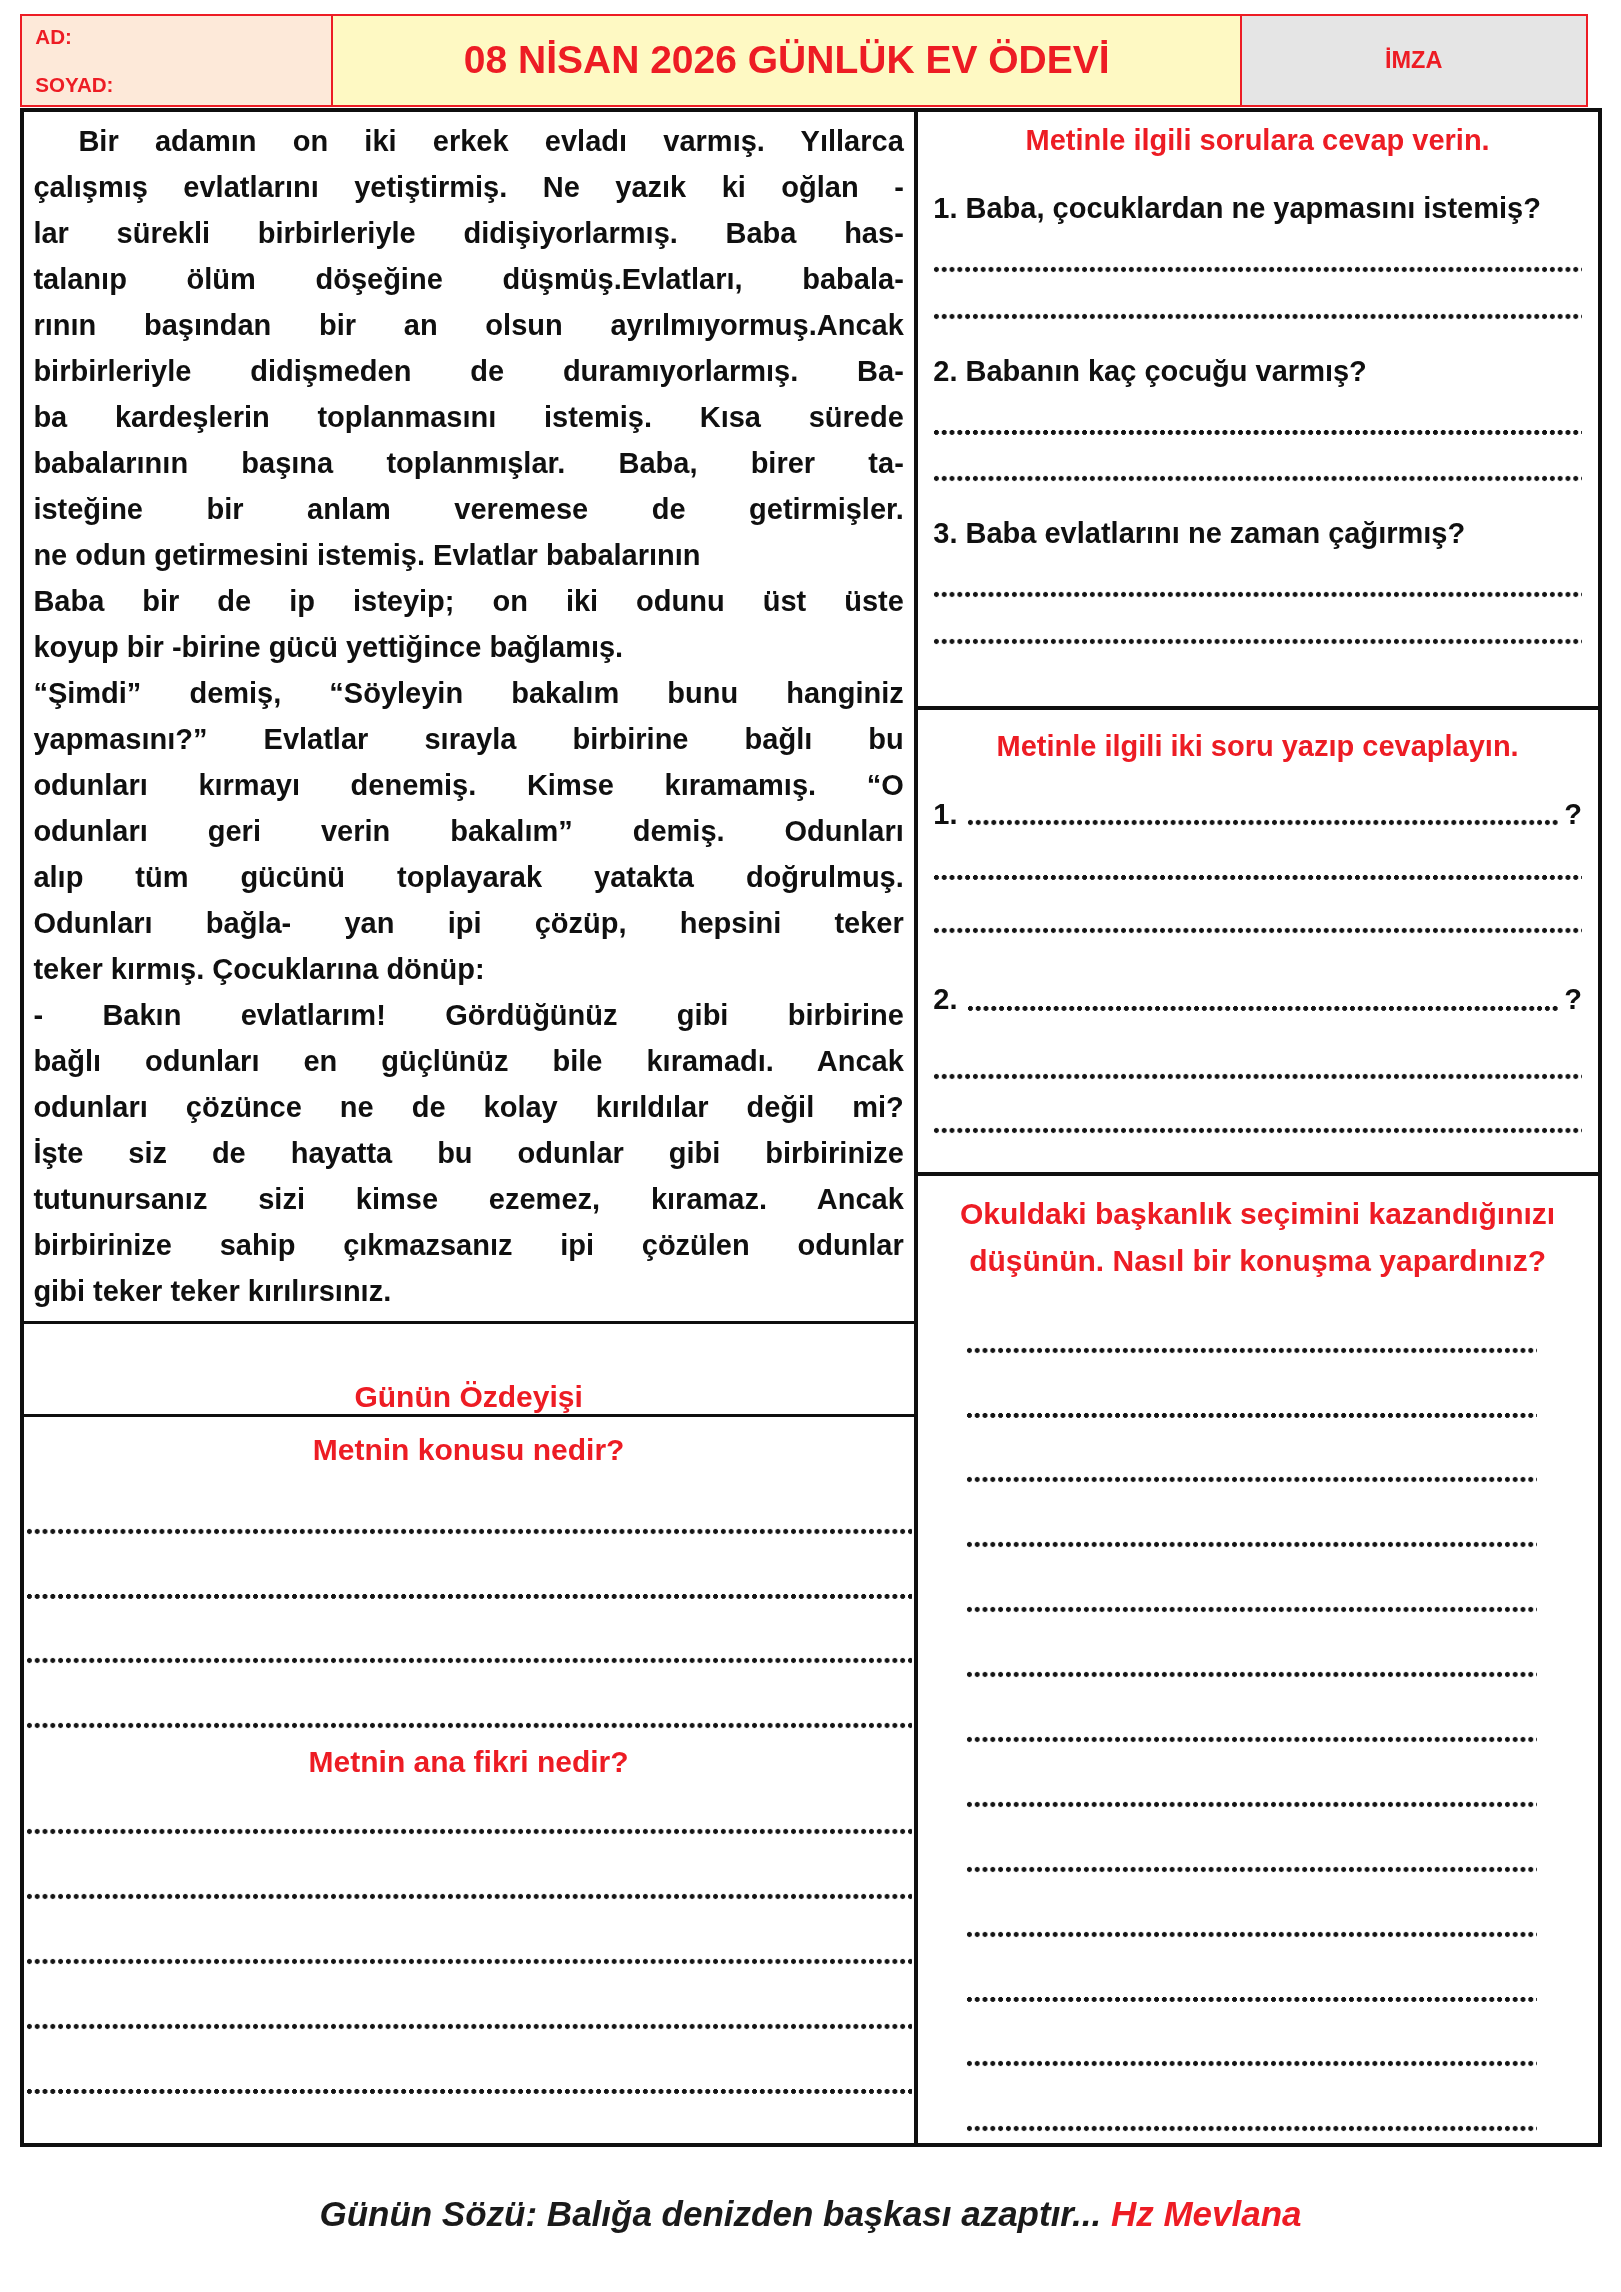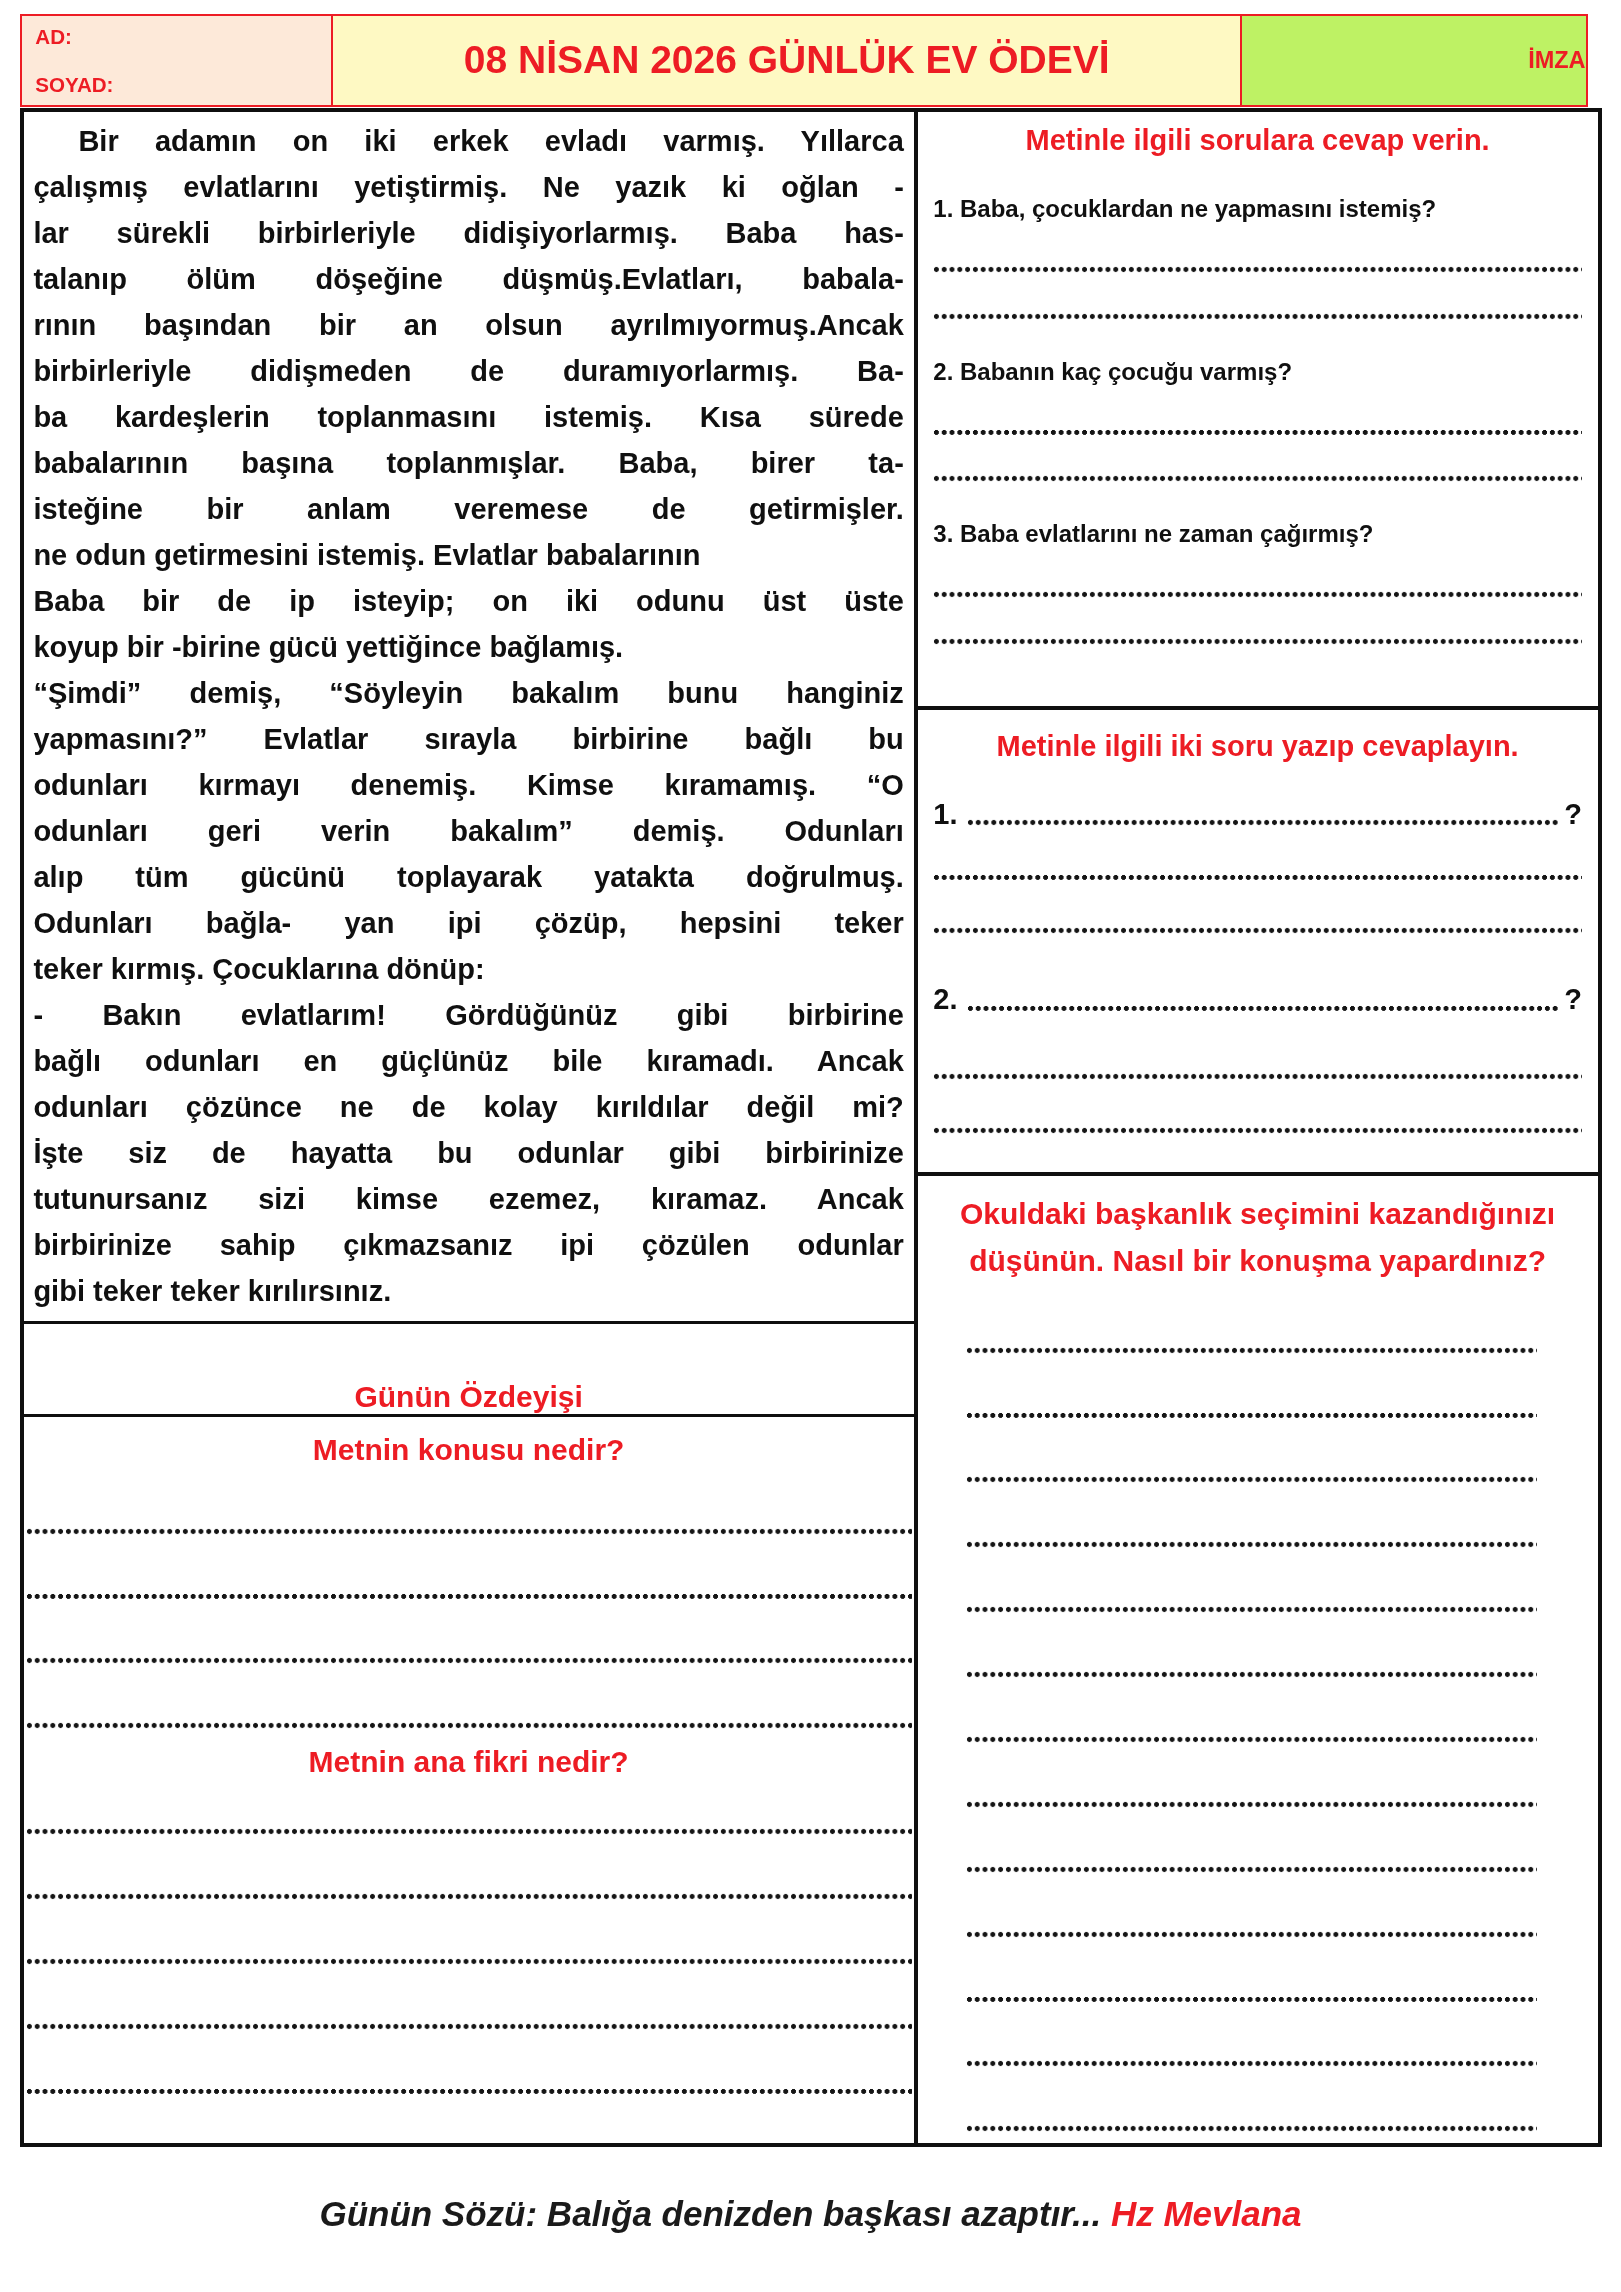--- a/index.html
+++ b/index.html
@@ -14,22 +14,22 @@
   .hcell { border:2.9px solid #ed1c24; height:100%; }
   .hcell.name {
     width:314px; background:#fde9d9; color:#ed1c24; font-size:20.6px;
     padding:9.8px 0 7.8px 13.7px; display:flex; flex-direction:column; justify-content:space-between;
   }
   .hcell.titlecell {
     width:912px; margin-left:-2.9px; background:#fef9c3; color:#ed1c24;
     display:flex; align-items:center; justify-content:center; font-size:39px; white-space:nowrap;
   }
   .hcell.sig {
-    flex:1; margin-left:-2.9px; background:#bef264; color:#ed1c24;
-    display:flex; align-items:center; justify-content:flex-end; font-size:23.5px;
+    flex:1; margin-left:-2.9px; background:#e5e5e5; color:#ed1c24;
+    display:flex; align-items:center; justify-content:center; font-size:23.5px;
   }
 
   
   .main {
     position:absolute; left:19.6px; top:108px; width:1582px; height:2039px;
     border:4.9px solid #0f0f0f; display:flex;
   }
   .col-left { width:894px; border-right:4.9px solid #0f0f0f; display:flex; flex-direction:column; }
   .col-right { flex:1; display:flex; flex-direction:column; }
 
@@ -58,21 +58,21 @@
   .konusu-section .section-heading { margin-top:15.7px; }
   .topic-lines { margin-top:61px; }
   .idea-lines { margin-top:49px; }
   .dots-group .dots + .dots { margin-top:58px; }
   .anafikri { margin-top:47px; }
 
   
   .q-section { height:598px; border-bottom:4.9px solid #0f0f0f; padding:0 15.7px; overflow:hidden; }
   .q-section .section-heading { margin-top:11.8px; font-size:29px; }
   .q-block { margin-top:33px; }
-  .question { font-size:24px; line-height:37px; }
+  .question { font-size:29px; line-height:37px; }
   .q-block .dots { margin-top:39px; }
   .q-block .dots + .dots { margin-top:40px; }
 
   
   .write-section { height:466px; border-bottom:4.9px solid #0f0f0f; padding:0 15.7px; overflow:hidden; }
   .write-section .section-heading { margin-top:19.6px; font-size:29px; }
   .wq-row { display:flex; align-items:flex-end; font-size:29px; line-height:37px; margin-top:33px; }
   .wq-row .dots { flex:1; margin:0 3.9px 6.9px 9.8px; }
   .wq-row.second { margin-top:47px; }
   .wq-answers { margin-top:41px; }

